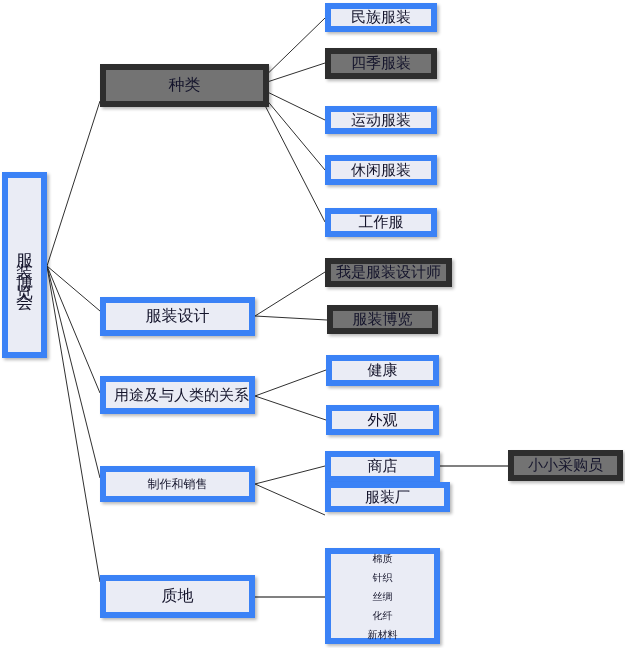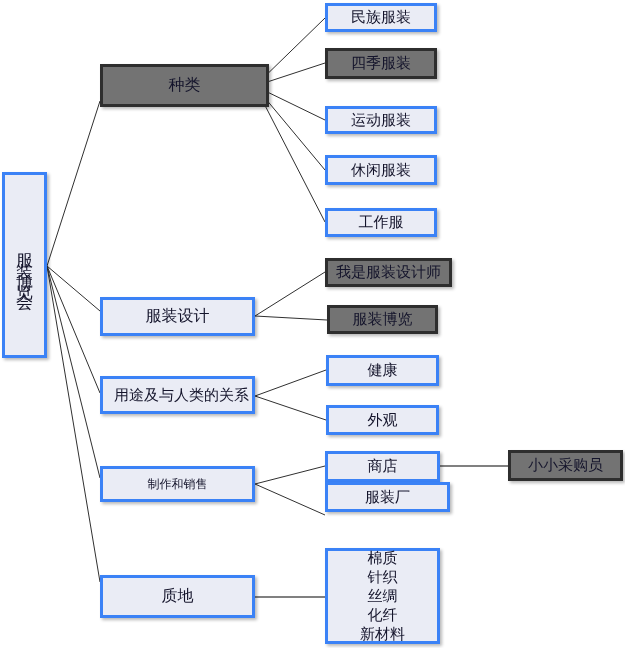--- a/index.html
+++ b/index.html
@@ -12,21 +12,21 @@
     overflow:hidden;
   }
   #wires{position:absolute;left:0;top:0;width:625px;height:648px;}
   #wires line{stroke:#303030;stroke-width:1;}
   #wires line.connector{stroke:#808080;stroke-width:2;}
   .node{
     position:absolute;
     box-sizing:border-box;
     display:flex;align-items:center;justify-content:center;
     background:#eaecf5;
-    border:3px solid #3b82f6;
+    border:6px solid #3b82f6;
     box-shadow:2px 2px 3px rgba(0,0,0,0.28);
     font-size:15px;
     white-space:nowrap;
     cursor:default;
   }
   .node.hl{background:#737373;border-color:#2e2e2e;}
   .node-root{
     left:2px;top:172px;width:45px;height:186px;
     writing-mode:vertical-rl;
     letter-spacing:10px;
@@ -45,21 +45,21 @@
   .n-health{left:326px;top:355px;width:113px;height:31px;}
   .n-appearance{left:326px;top:405px;width:113px;height:30px;}
   .n-production{left:100px;top:466px;width:155px;height:36px;font-size:12px;}
   .n-shop{left:325px;top:451px;width:115px;height:31px;font-family:Liberation Serif, serif;}
   .n-factory{left:325px;top:482px;width:125px;height:30px;}
   .n-buyer{left:508px;top:450px;width:115px;height:31px;}
   .n-texture{left:100px;top:575px;width:155px;height:43px;font-size:16px;}
   .n-materials{
     left:325px;top:548px;width:115px;height:96px;
     flex-direction:column;justify-content:center;
-    font-size:15px;line-height:19px;
+    font-size:10px;line-height:19px;
   }
 </style>
 </head>
 <body>
 
 <div id="stage">
 
   <svg id="wires" viewBox="0 0 625 648" xmlns="http://www.w3.org/2000/svg">
 
     <line x1="47" y1="266" x2="100" y2="101"></line>

